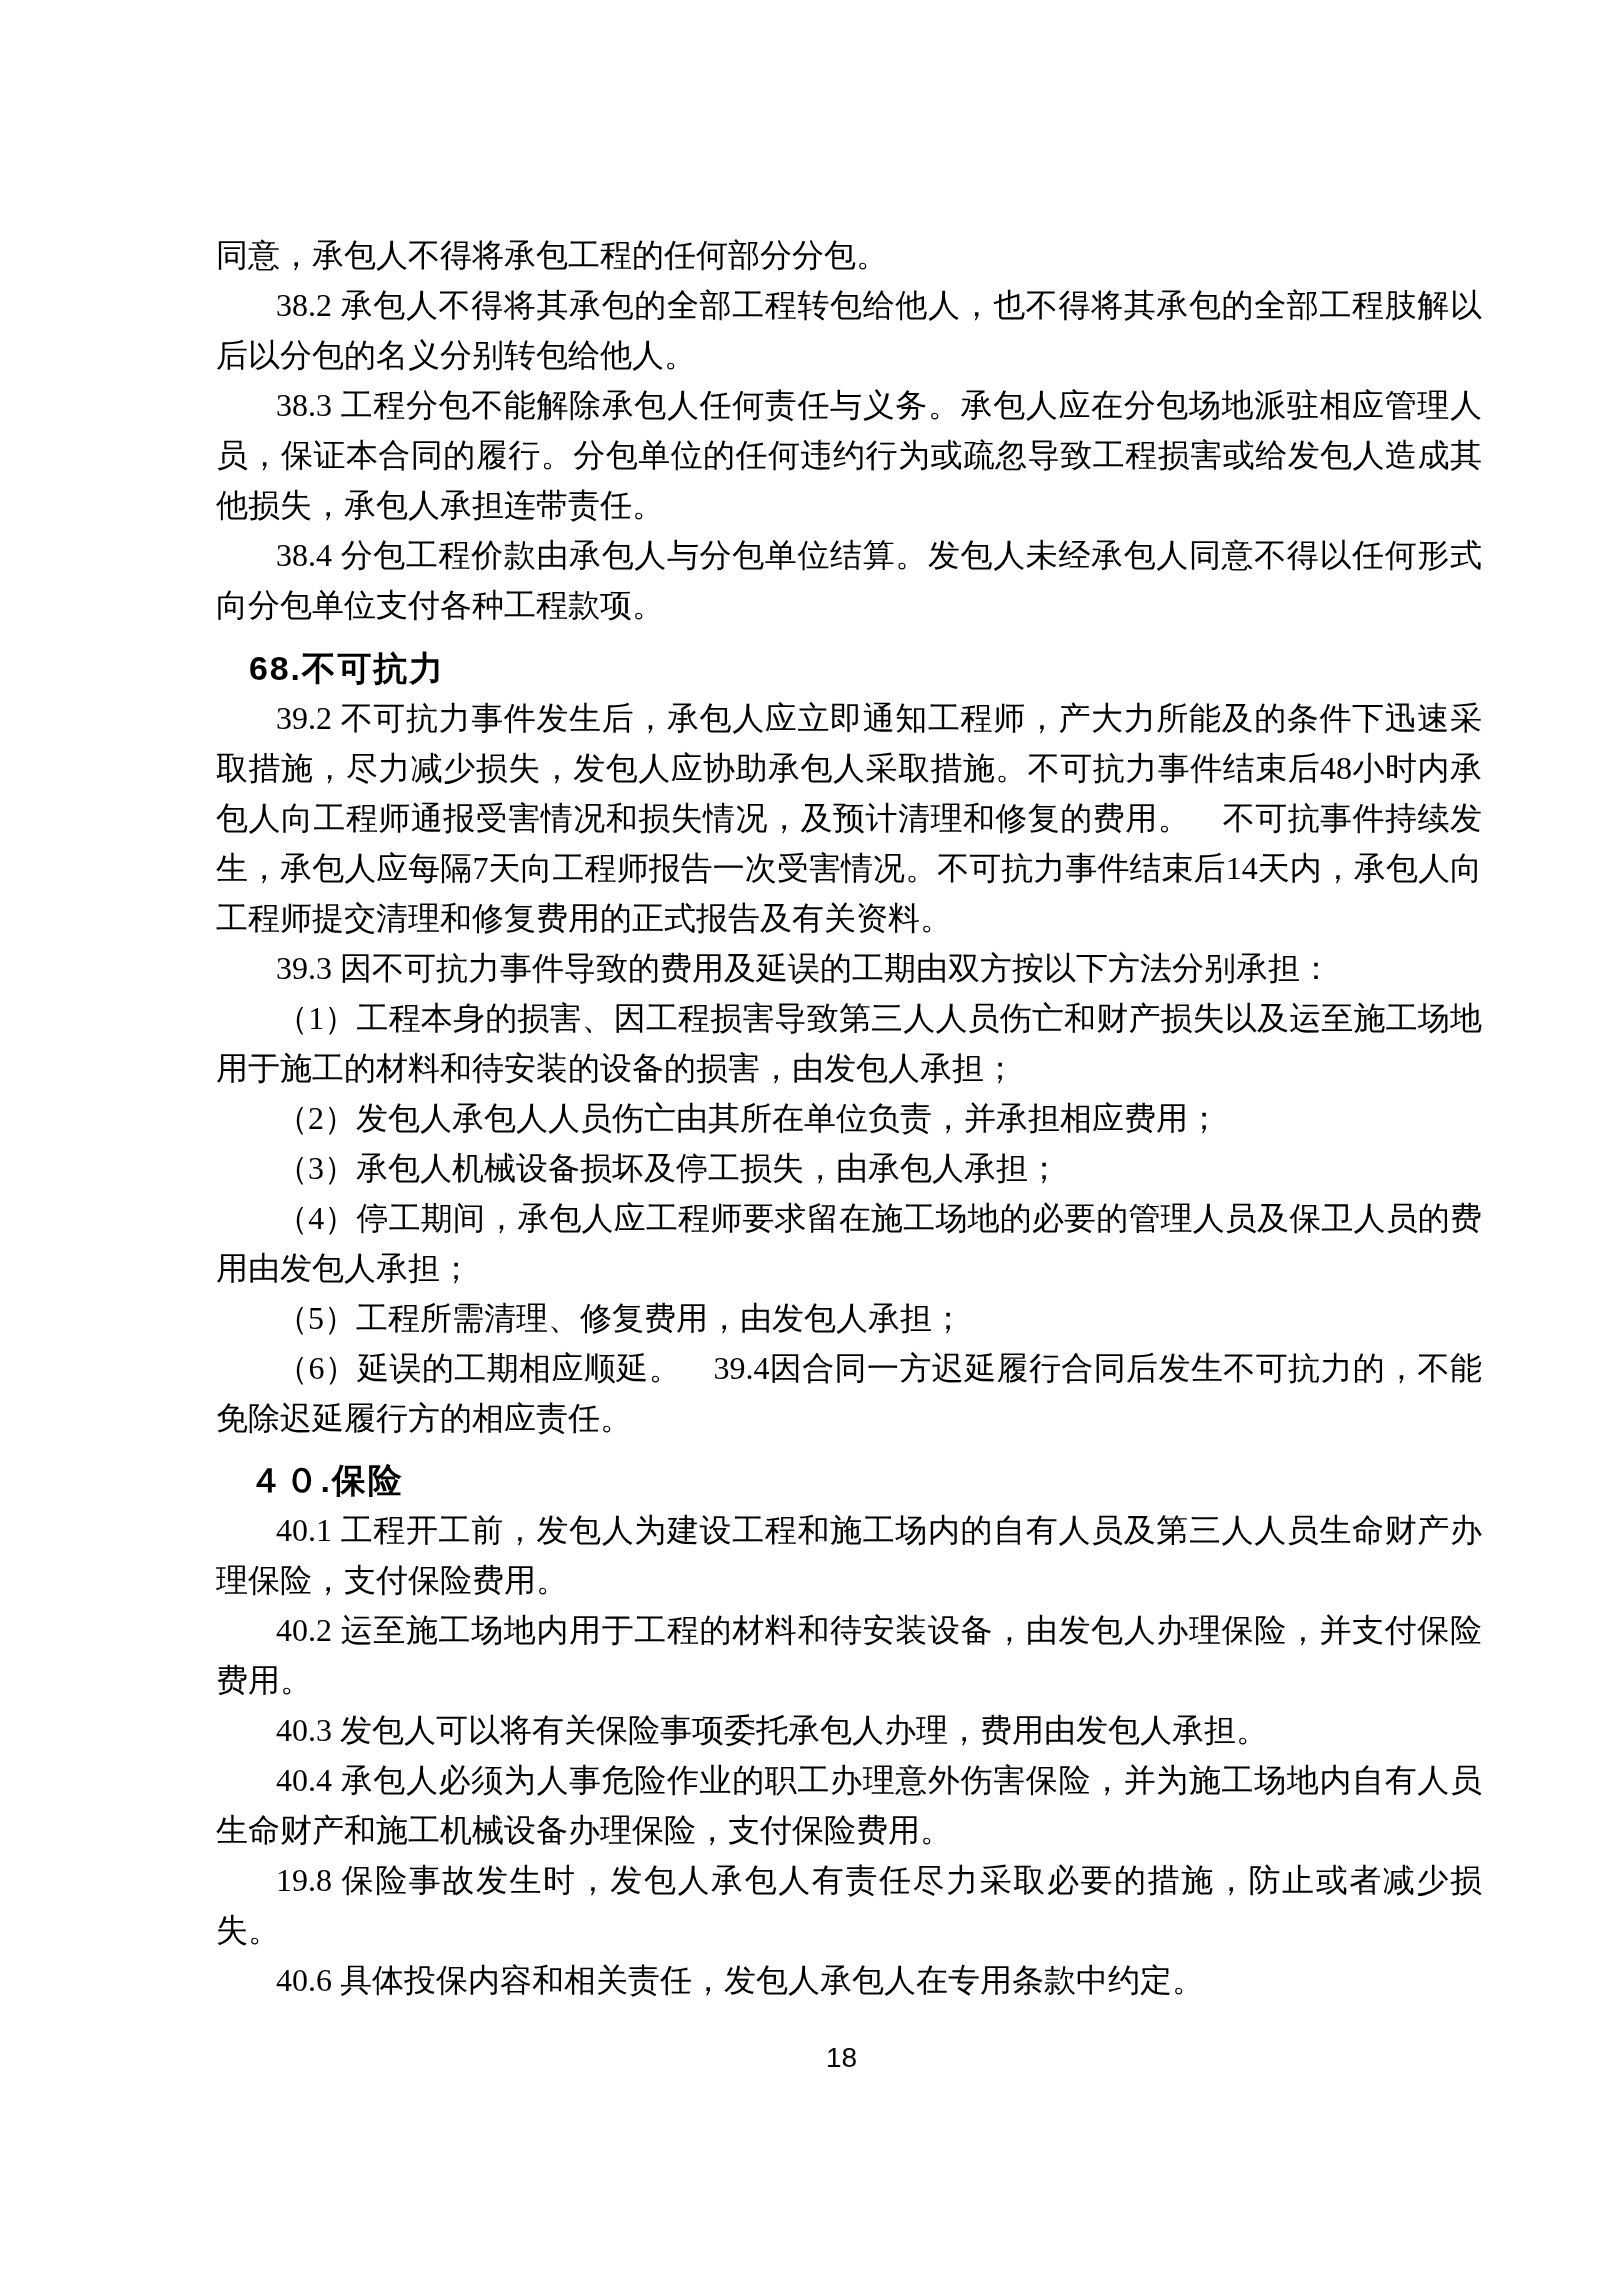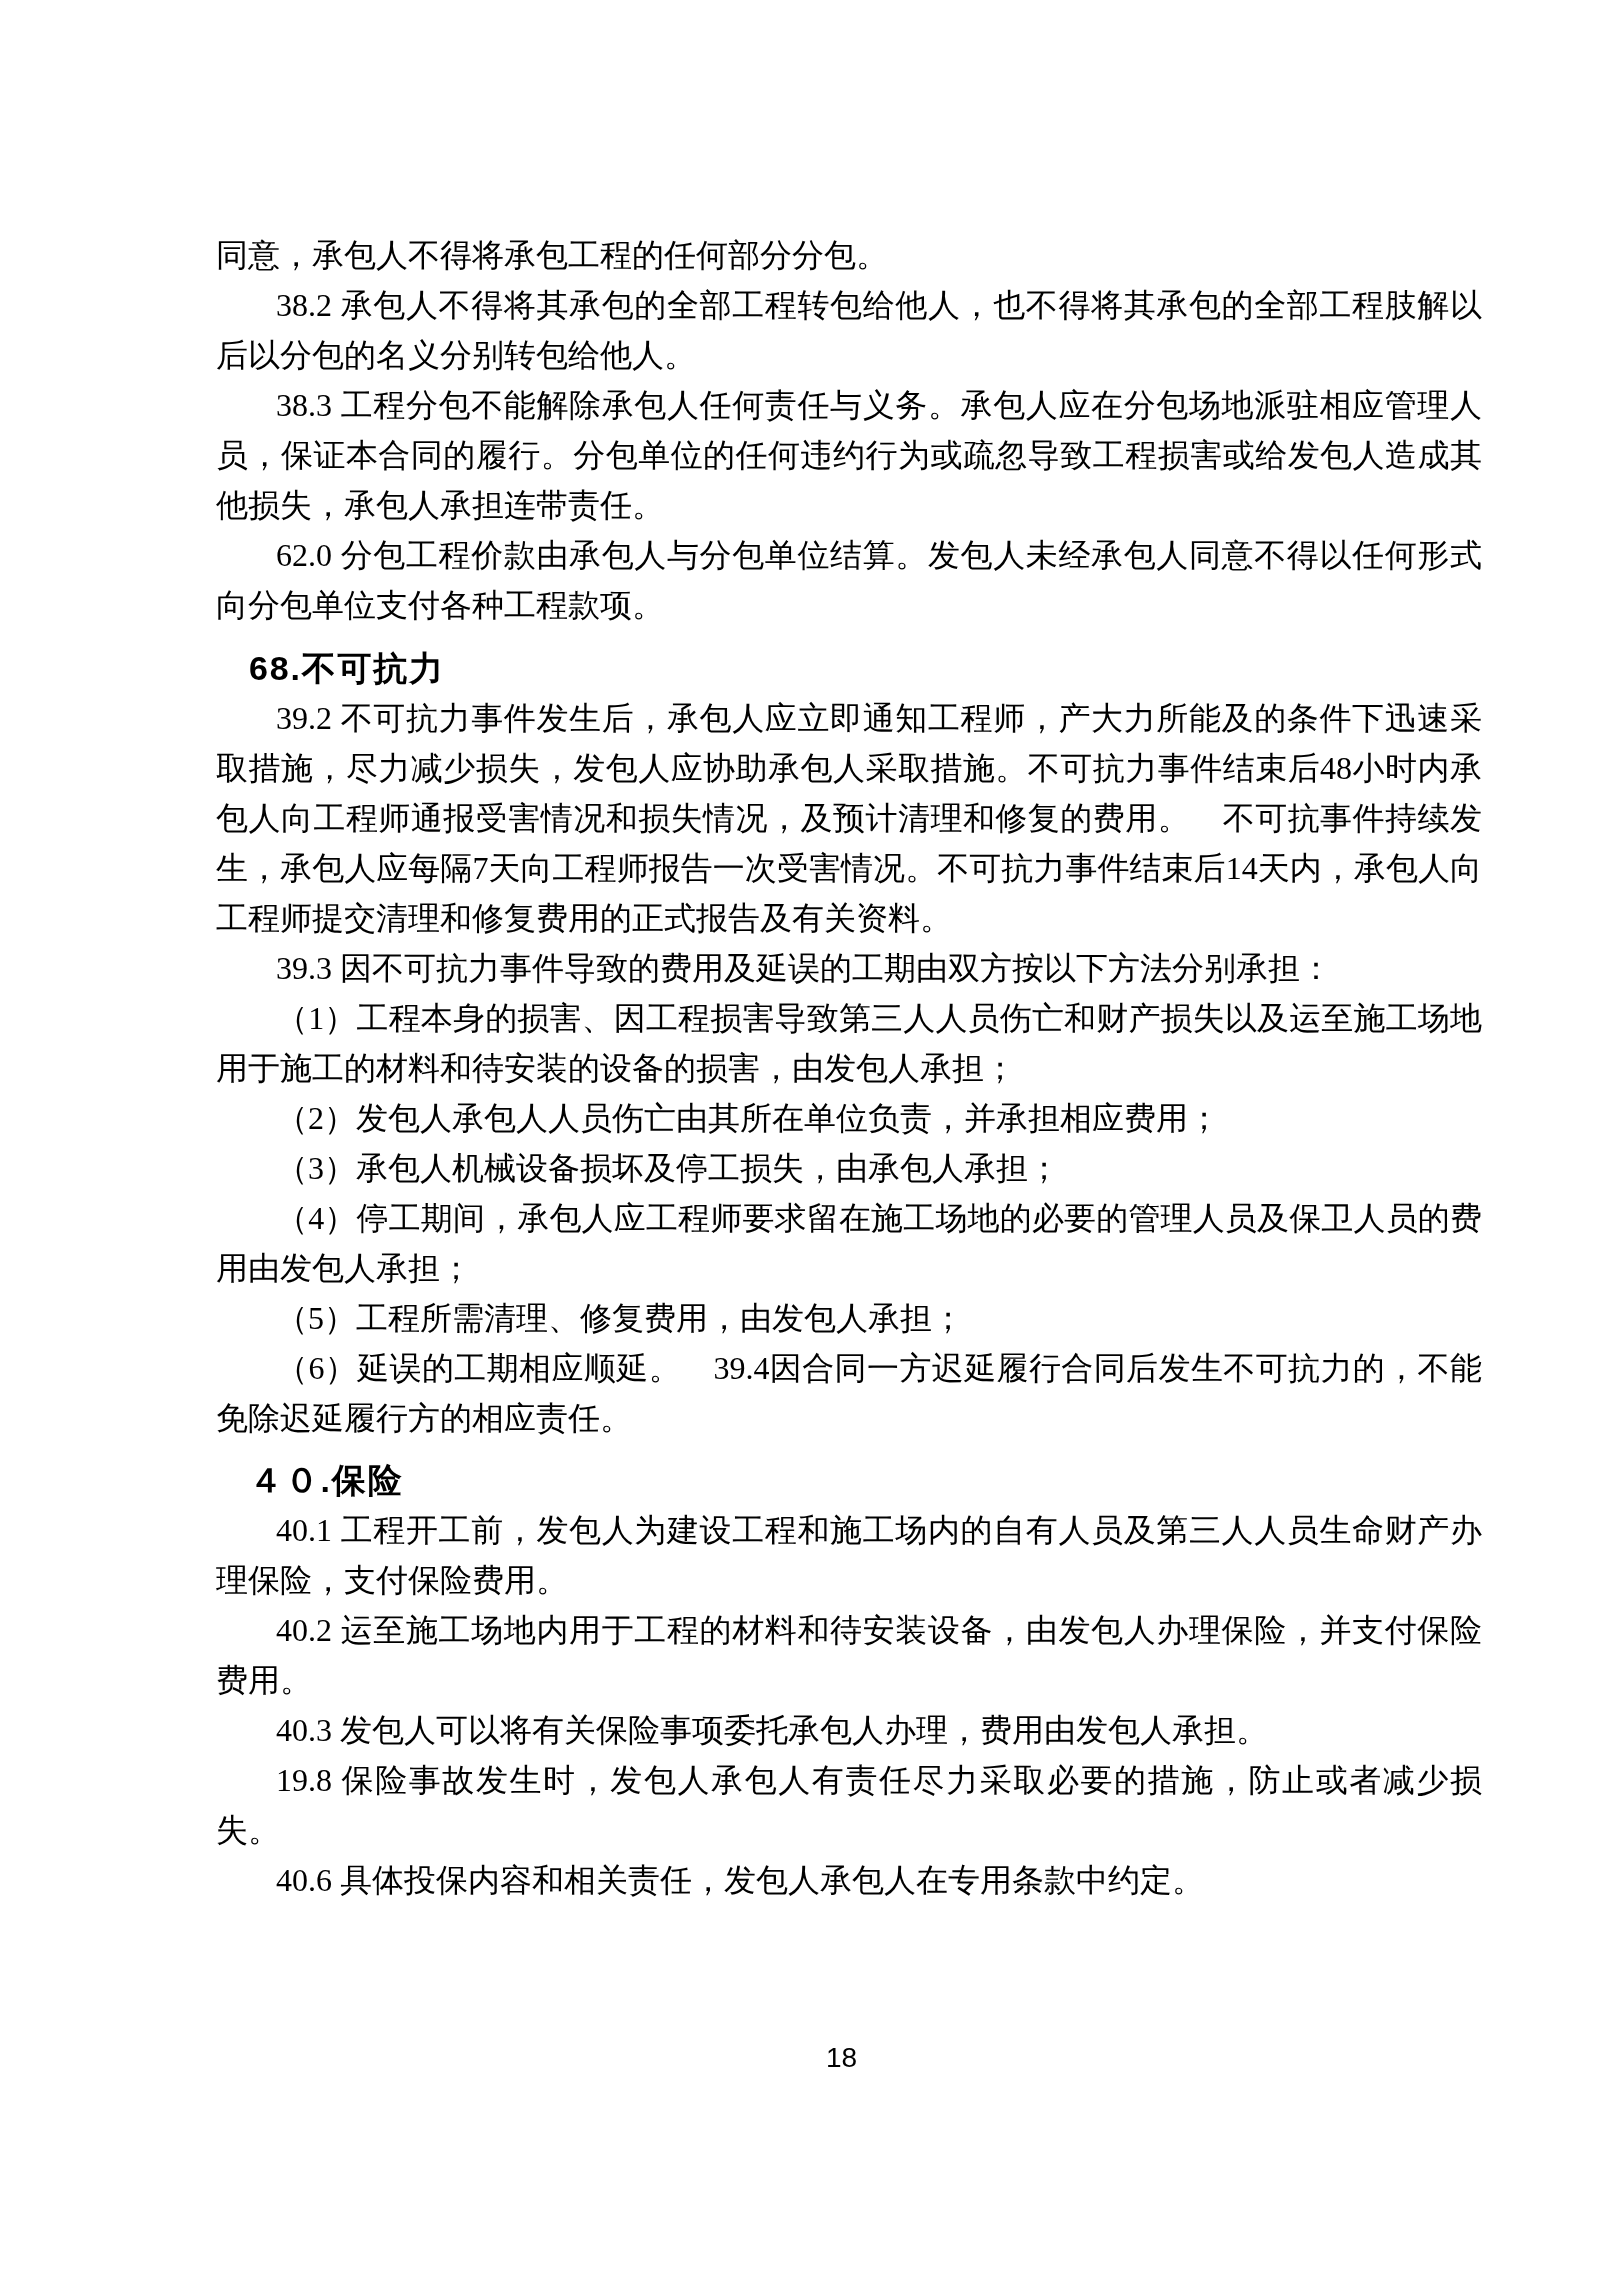--- a/index.html
+++ b/index.html
@@ -58,32 +58,33 @@
   }
 </style>
 </head>
 <body>
 
 <div class="page">
   <div class="content">
     <p class="body-para no-indent">同意，承包人不得将承包工程的任何部分分包。</p>
     <p class="body-para">38.2 承包人不得将其承包的全部工程转包给他人，也不得将其承包的全部工程肢解以后以分包的名义分别转包给他人。</p>
     <p class="body-para">38.3 工程分包不能解除承包人任何责任与义务。承包人应在分包场地派驻相应管理人员，保证本合同的履行。分包单位的任何违约行为或疏忽导致工程损害或给发包人造成其他损失，承包人承担连带责任。</p>
-    <p class="body-para">62.0 分包工程价款由承包人与分包单位结算。发包人未经承包人同意不得以任何形式向分包单位支付各种工程款项。</p>
+    <p class="body-para">38.4 分包工程价款由承包人与分包单位结算。发包人未经承包人同意不得以任何形式向分包单位支付各种工程款项。</p>
     <h2 class="section-heading">68.不可抗力</h2>
     <p class="body-para">39.2 不可抗力事件发生后，承包人应立即通知工程师，产大力所能及的条件下迅速采取措施，尽力减少损失，发包人应协助承包人采取措施。不可抗力事件结束后48小时内承包人向工程师通报受害情况和损失情况，及预计清理和修复的费用。　不可抗事件持续发生，承包人应每隔7天向工程师报告一次受害情况。不可抗力事件结束后14天内，承包人向工程师提交清理和修复费用的正式报告及有关资料。</p>
     <p class="body-para">39.3 因不可抗力事件导致的费用及延误的工期由双方按以下方法分别承担：</p>
     <p class="body-para">（1）工程本身的损害、因工程损害导致第三人人员伤亡和财产损失以及运至施工场地用于施工的材料和待安装的设备的损害，由发包人承担；</p>
     <p class="body-para">（2）发包人承包人人员伤亡由其所在单位负责，并承担相应费用；</p>
     <p class="body-para">（3）承包人机械设备损坏及停工损失，由承包人承担；</p>
     <p class="body-para">（4）停工期间，承包人应工程师要求留在施工场地的必要的管理人员及保卫人员的费用由发包人承担；</p>
     <p class="body-para">（5）工程所需清理、修复费用，由发包人承担；</p>
     <p class="body-para">（6）延误的工期相应顺延。　39.4因合同一方迟延履行合同后发生不可抗力的，不能免除迟延履行方的相应责任。</p>
     <h2 class="section-heading">４０.保险</h2>
     <p class="body-para">40.1 工程开工前，发包人为建设工程和施工场内的自有人员及第三人人员生命财产办理保险，支付保险费用。</p>
     <p class="body-para">40.2 运至施工场地内用于工程的材料和待安装设备，由发包人办理保险，并支付保险费用。</p>
     <p class="body-para">40.3 发包人可以将有关保险事项委托承包人办理，费用由发包人承担。</p>
+    <p class="body-para">40.4 承包人必须为人事危险作业的职工办理意外伤害保险，并为施工场地内自有人员生命财产和施工机械设备办理保险，支付保险费用。</p>
     <p class="body-para">19.8 保险事故发生时，发包人承包人有责任尽力采取必要的措施，防止或者减少损失。</p>
     <p class="body-para">40.6 具体投保内容和相关责任，发包人承包人在专用条款中约定。</p>
   </div>
   <div class="page-number">18</div>
 </div>
 
 
 </body></html>

